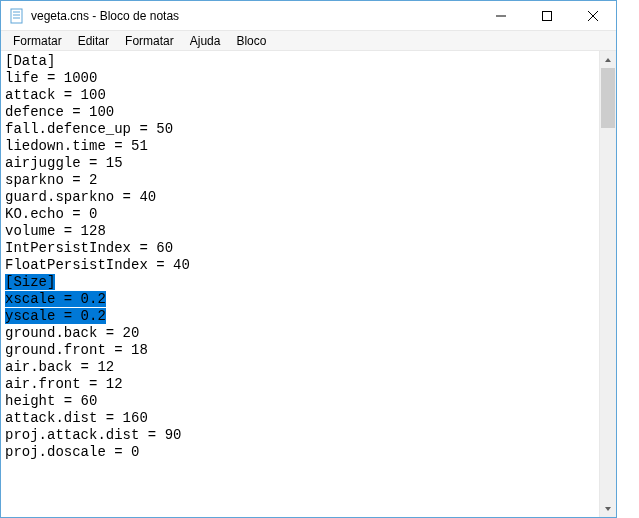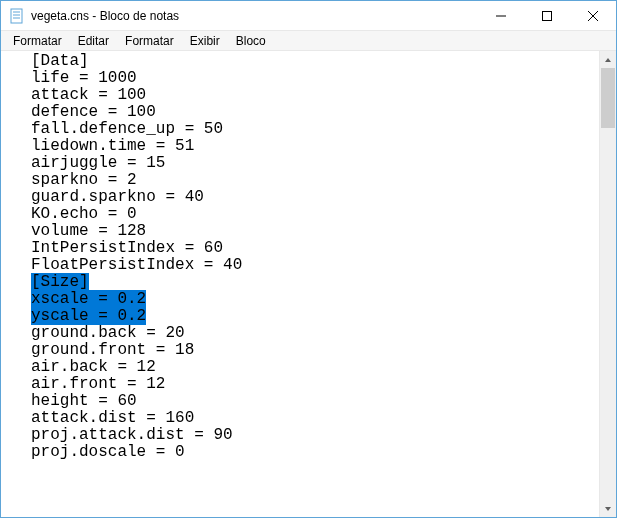--- a/index.html
+++ b/index.html
@@ -65,28 +65,27 @@
   }
   .editor-area {
     flex: 1;
     display: flex;
     background: #fff;
     overflow: hidden;
     position: relative;
   }
   .editor-content {
     flex: 1;
-    padding: 2px 22px;
+    padding: 2px 4px;
     font-family: Consolas, "Courier New", monospace;
-    font-size: 16px;
+    font-size: 14px;
     line-height: 17px;
     white-space: pre;
     color: #000;
     overflow: hidden;
-    margin-left: 8px;
   }
   .line { display: block; }
   .sel {
     background: #0078d7;
     color: #000000;
   }
   .vscroll {
     width: 17px;
     background: #f0f0f0;
     display: flex;
@@ -146,21 +145,21 @@
             <line x1="10" y1="0" x2="0" y2="10" stroke="#000" stroke-width="1"></line>
           </svg>
       </div>
     </div>
   </div>
 
   <div class="menubar">
     <div class="menu-item">Formatar</div>
     <div class="menu-item">Editar</div>
     <div class="menu-item">Formatar</div>
-    <div class="menu-item">Exibir</div>
+    <div class="menu-item">Ajuda</div>
     <div class="menu-item">Bloco</div>
   </div>
 
   <div class="editor-area">
     <div class="editor-content" id="editor-content"><span class="line">[Data]</span><span class="line">life = 1000</span><span class="line">attack = 100</span><span class="line">defence = 100</span><span class="line">fall.defence_up = 50</span><span class="line">liedown.time = 51</span><span class="line">airjuggle = 15</span><span class="line">sparkno = 2</span><span class="line">guard.sparkno = 40</span><span class="line">KO.echo = 0</span><span class="line">volume = 128</span><span class="line">IntPersistIndex = 60</span><span class="line">FloatPersistIndex = 40</span><span class="line"></span><span class="line"><span class="sel">[Size]</span></span><span class="line"><span class="sel">xscale = 0.2</span></span><span class="line"><span class="sel">yscale = 0.2</span></span><span class="line">ground.back = 20</span><span class="line">ground.front = 18</span><span class="line">air.back = 12</span><span class="line">air.front = 12</span><span class="line">height = 60</span><span class="line">attack.dist = 160</span><span class="line">proj.attack.dist = 90</span><span class="line">proj.doscale = 0</span></div>
     <div class="vscroll">
       <div class="scroll-btn">
         <svg width="8" height="8">
             <polygon points="4,2 7,6 1,6" fill="#606060"></polygon>
           </svg>

